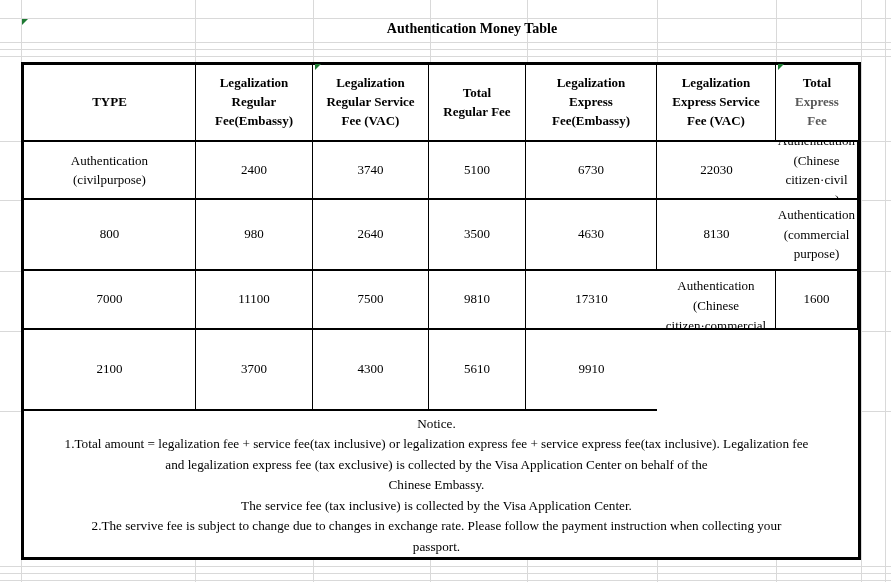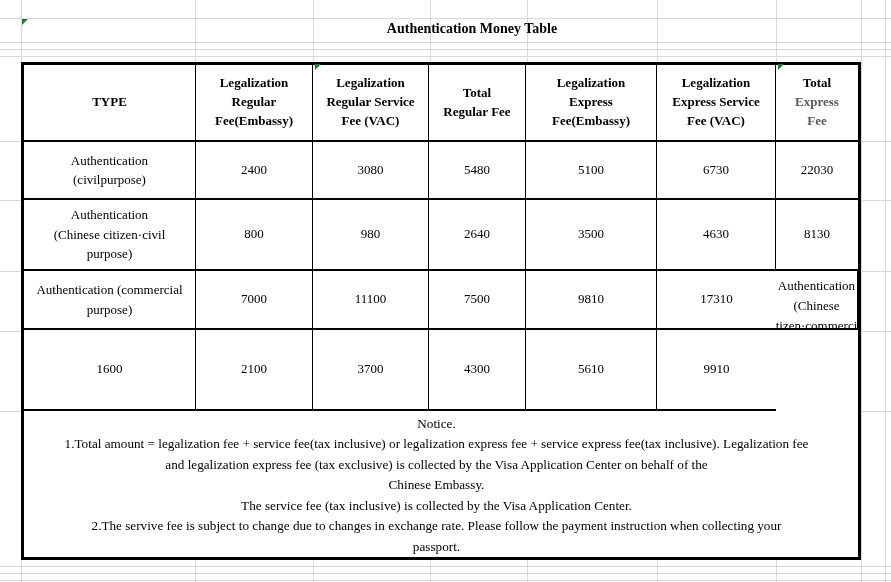--- a/index.html
+++ b/index.html
@@ -91,22 +91,21 @@
 Fee (VAC)</div>
   <div class="cell hcell lastcol">
     <span class="blk">Total</span>
     <span class="gray">Express
 Fee</span>
   </div>
 
   <div class="cell typecell">Authentication
 (civilpurpose)</div>
   <div class="cell">2400</div>
-  <div class="cell">3080</div>
-  <div class="cell">5480</div>
+  <div class="cell">3740</div>
   <div class="cell">5100</div>
   <div class="cell">6730</div>
   <div class="cell lastcol">22030</div>
 
   <div class="cell typecell">Authentication
 (Chinese citizen·civil
 purpose)</div>
   <div class="cell">800</div>
   <div class="cell">980</div>
   <div class="cell">2640</div>

